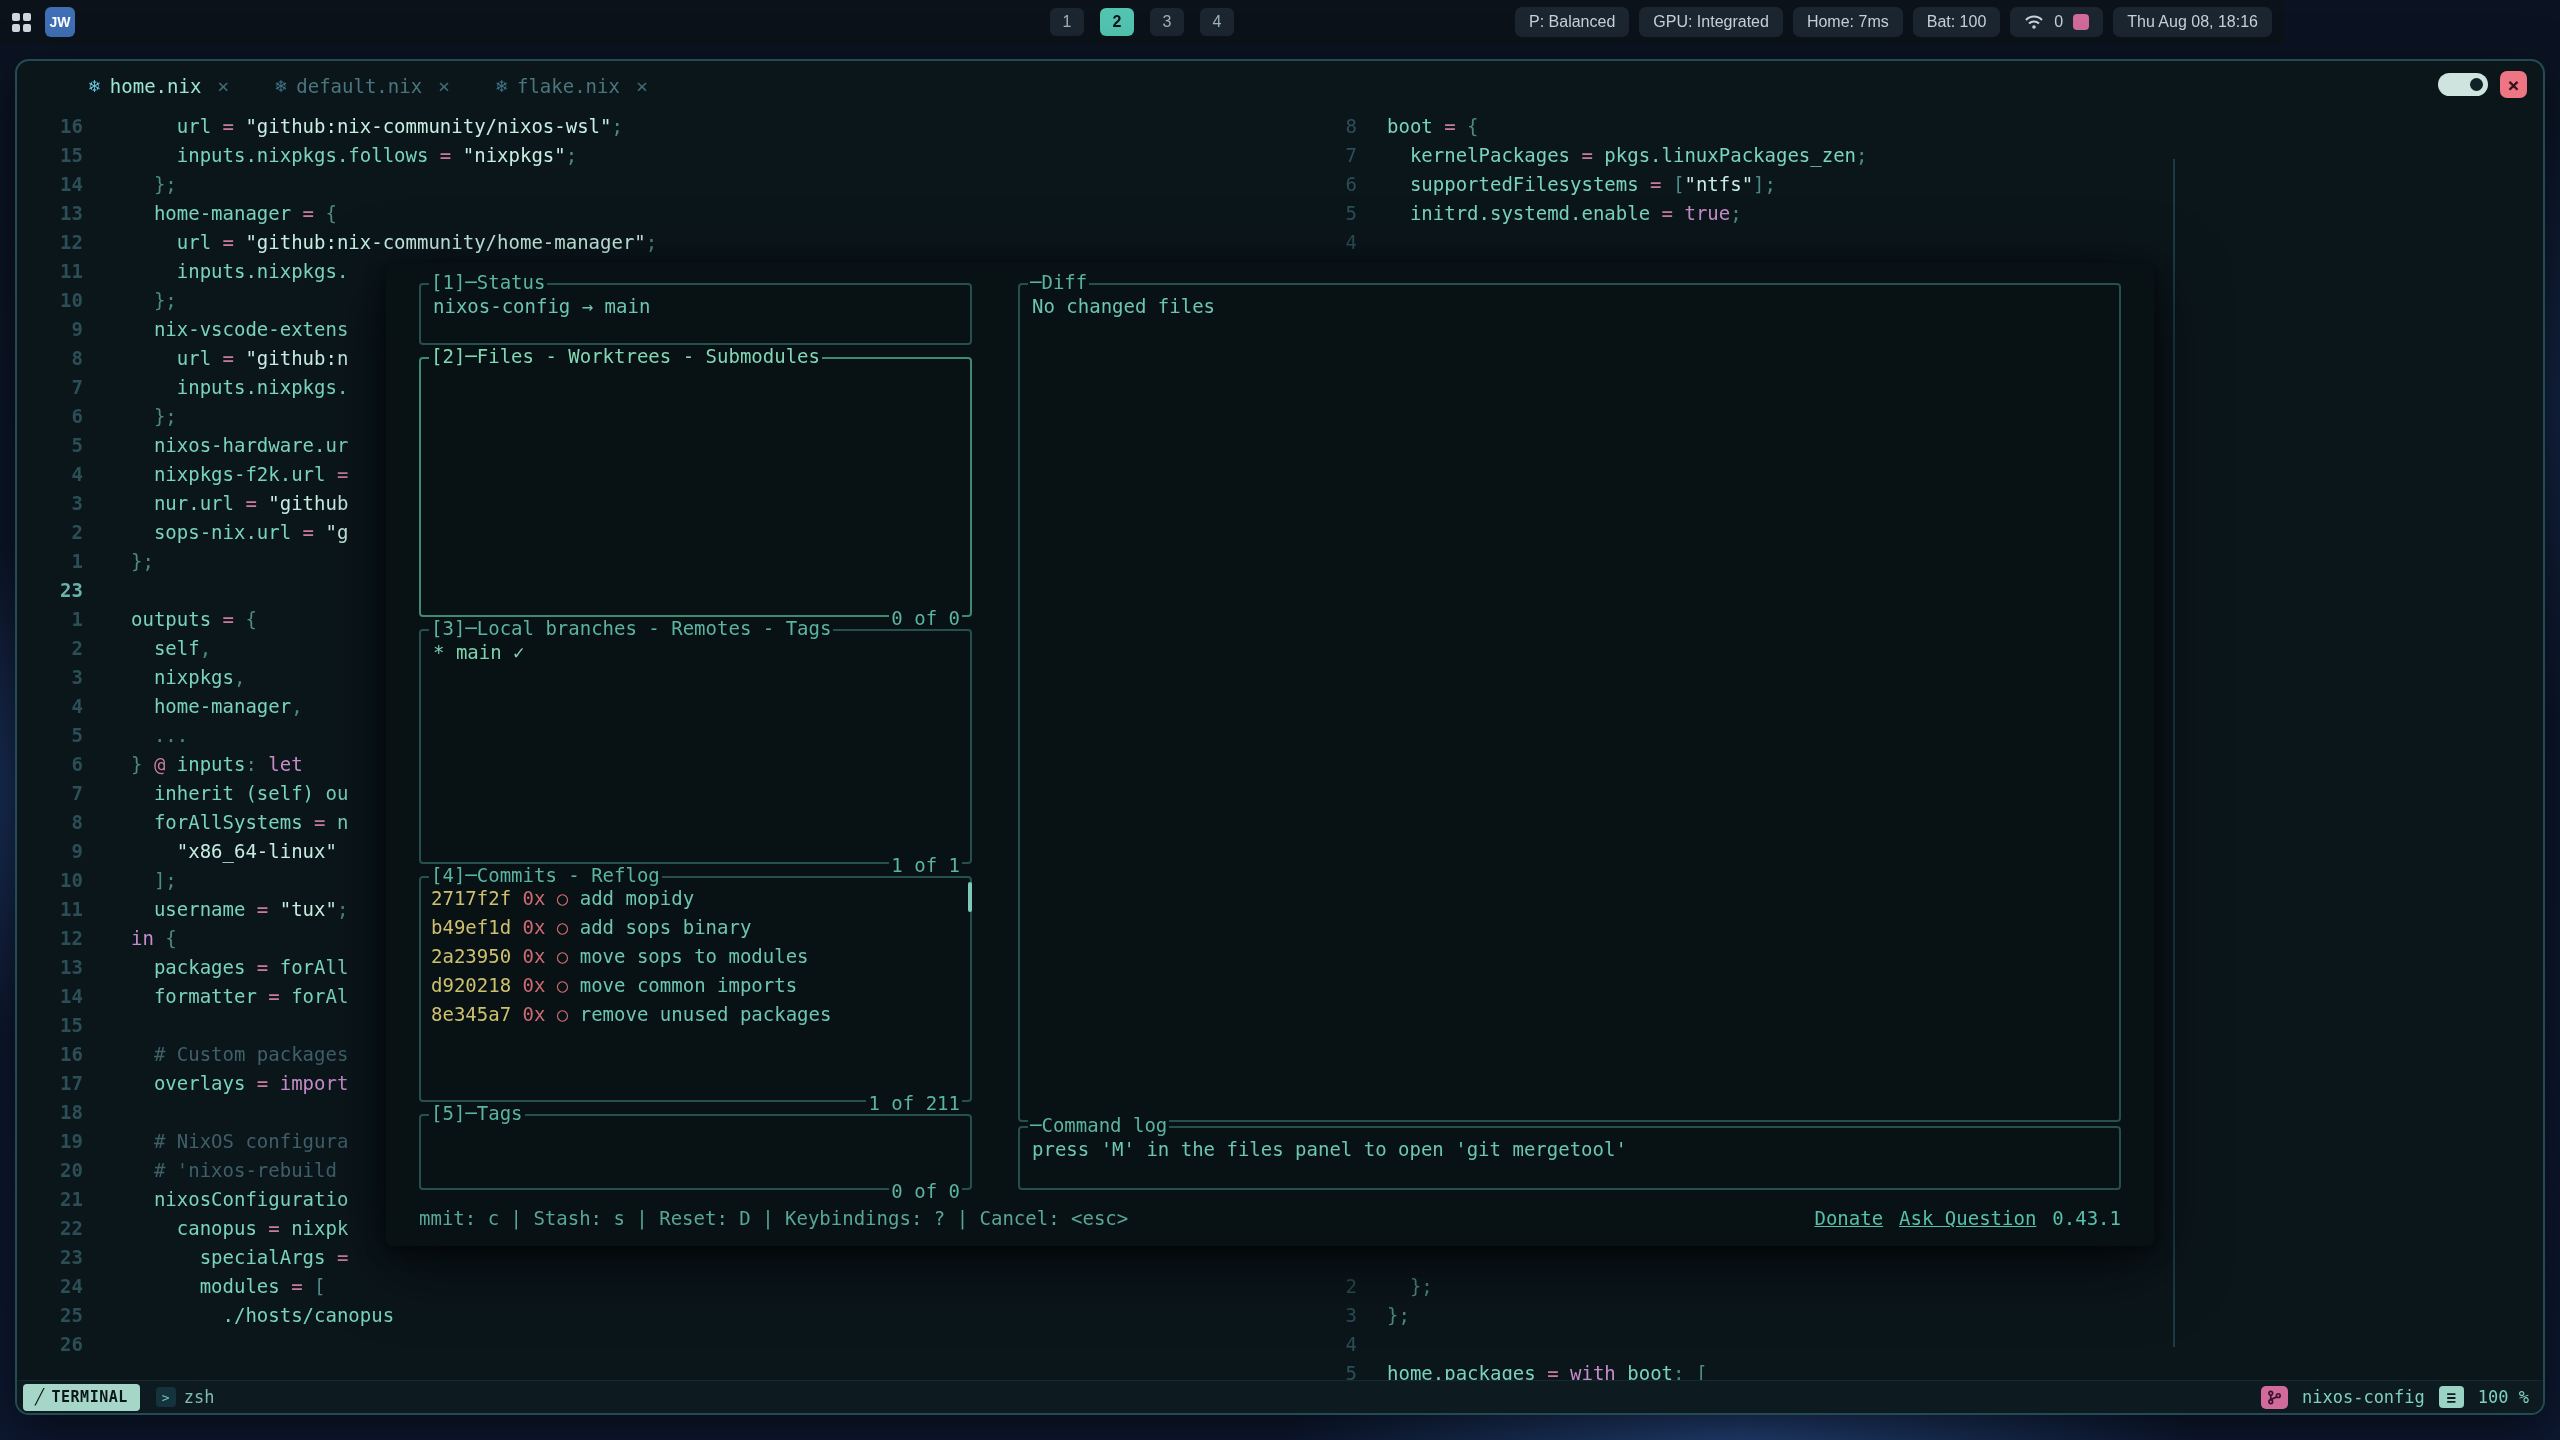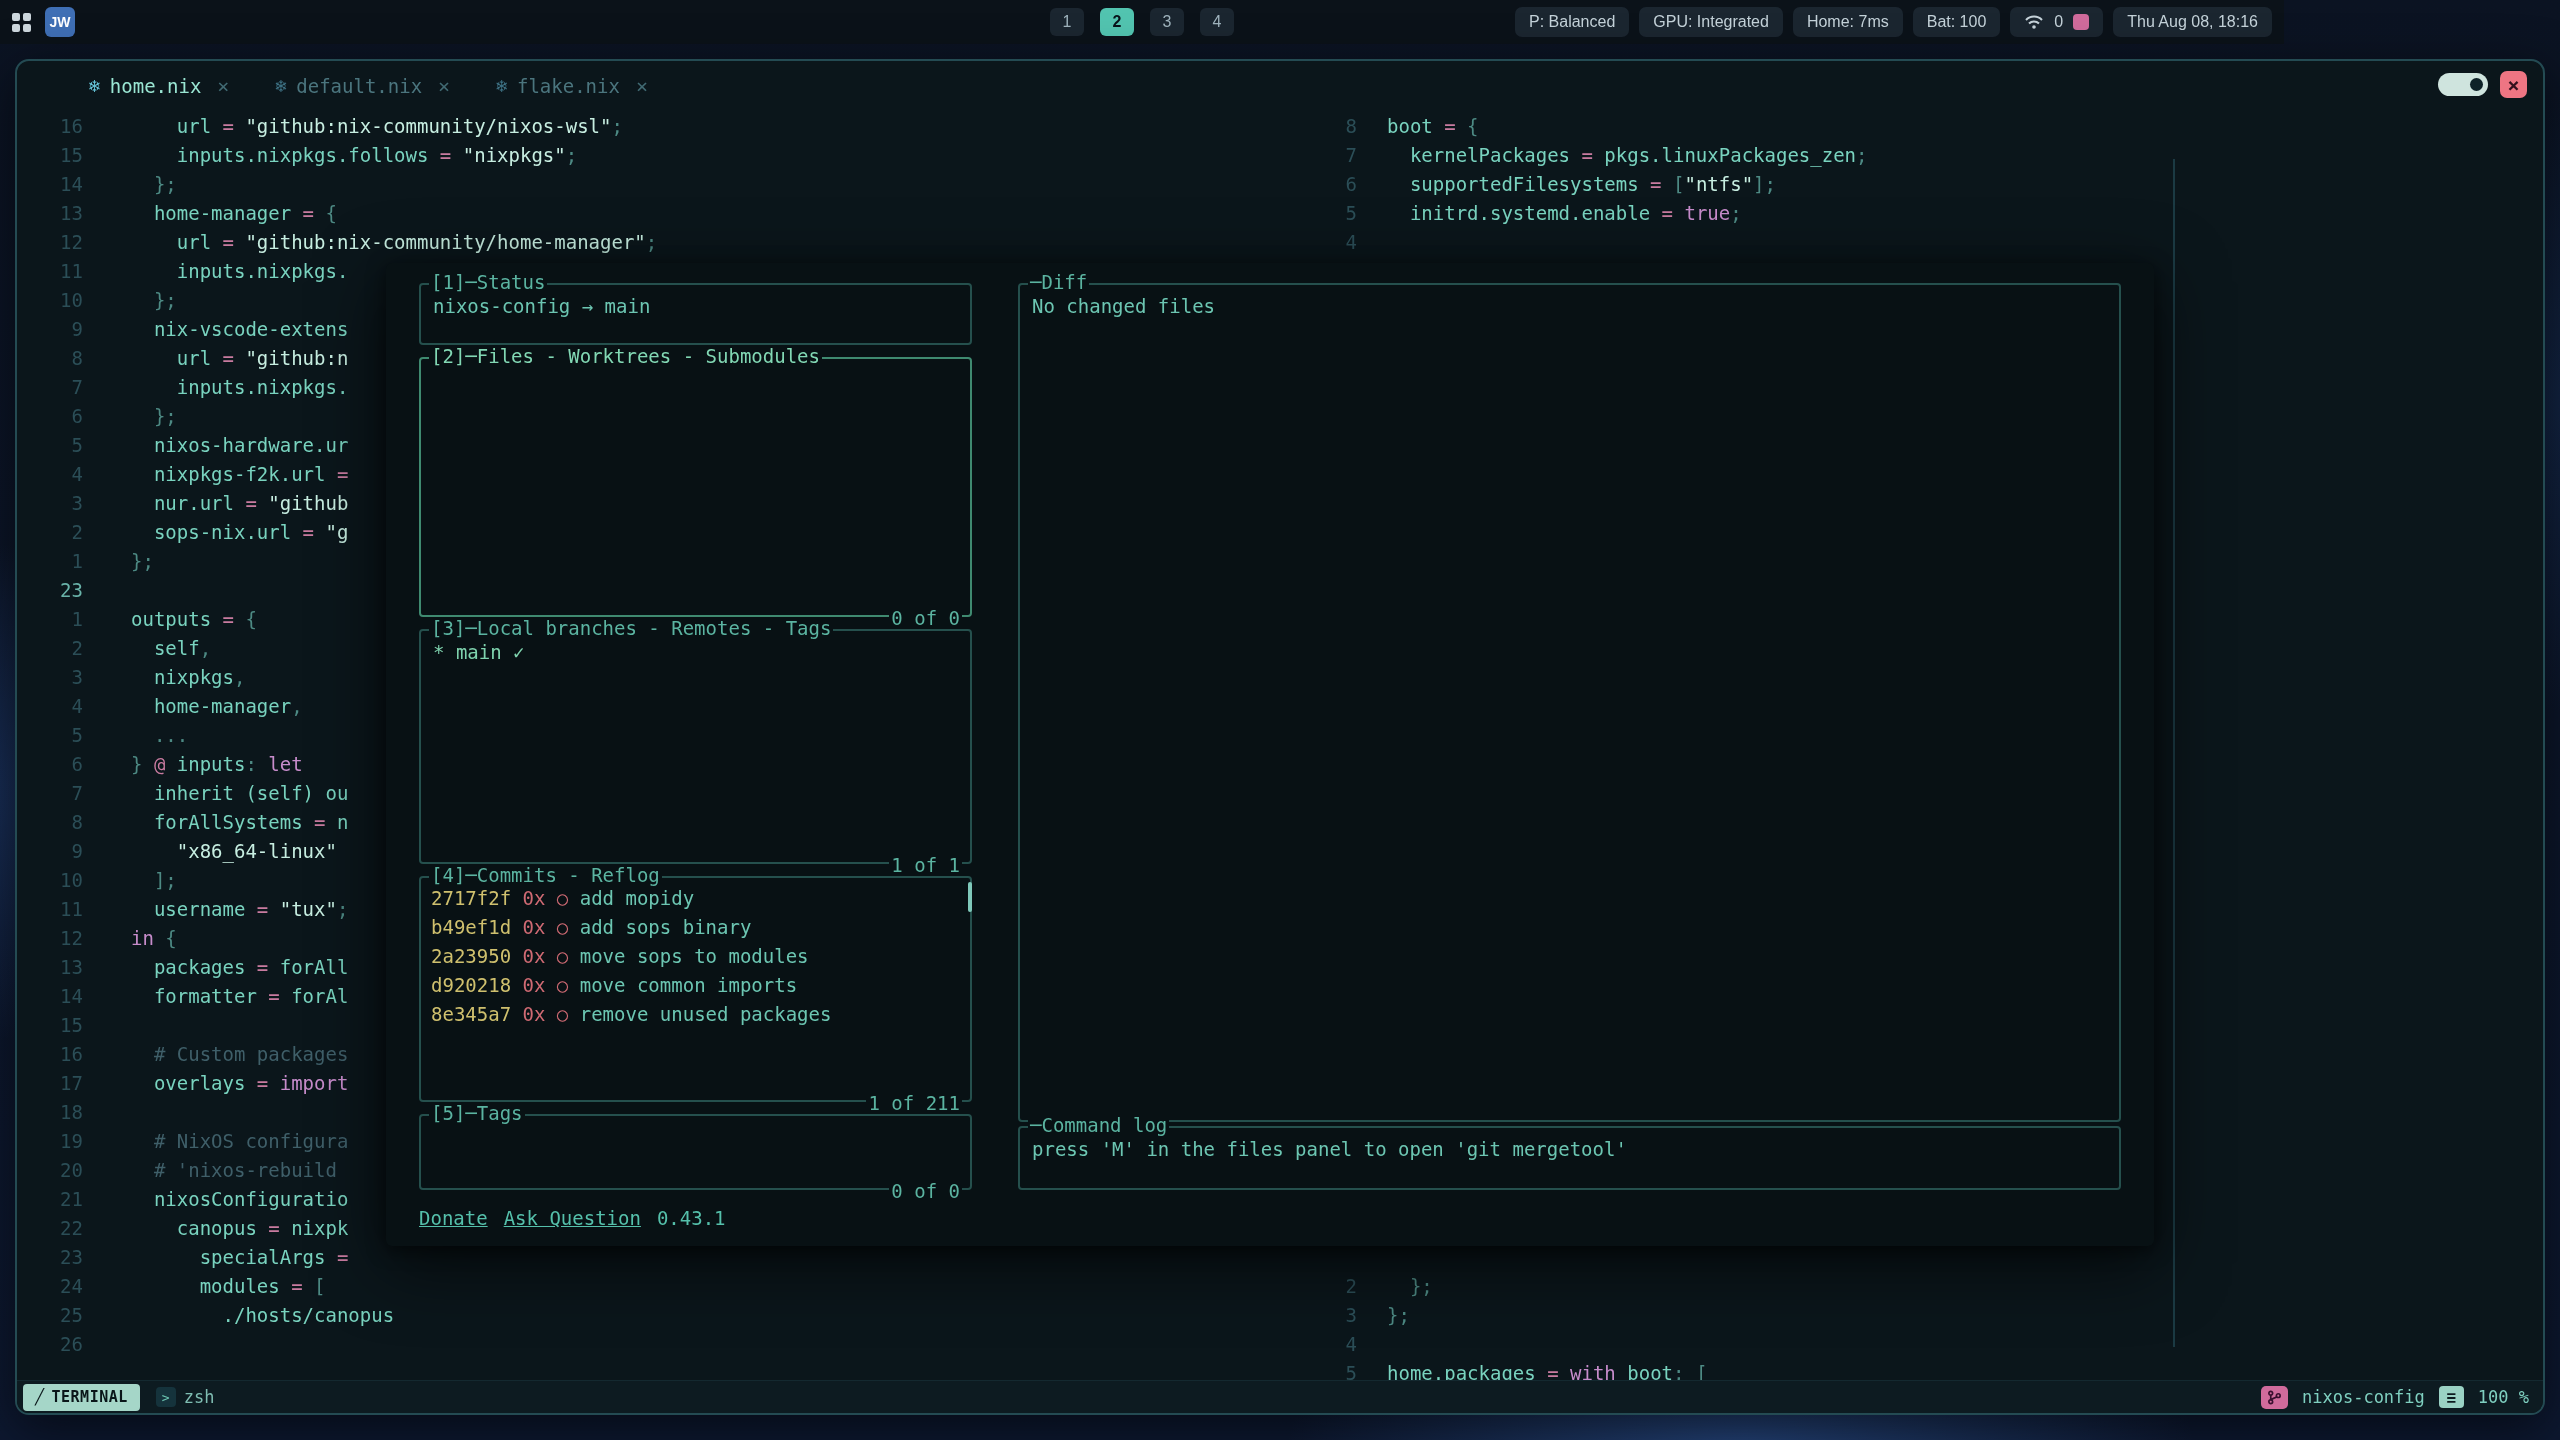--- a/index.html
+++ b/index.html
@@ -84,21 +84,21 @@
   .win-close{width:27px;height:27px;border-radius:7px;background:#ee7583;color:#34101d;
     font-weight:bold;font-size:20px;display:flex;align-items:center;justify-content:center;cursor:pointer;}
 
   
   .editor{position:absolute;left:0;top:49px;right:0;bottom:33px;overflow:hidden;}
   .pane{position:absolute;top:2px;bottom:0;overflow:hidden;font-size:19px;}
   .pane-left{left:10px;width:1265px;}
   .pane-right{left:1280px;width:876px;}
   .erow{display:flex;height:29px;line-height:29px;white-space:pre;}
   .gut{flex:none;text-align:right;color:var(--gut);}
-  .pane-left .gut{width:56px;}
+  .pane-left .gut{width:56px;font-weight:bold;}
   .pane-right .gut{width:60px;}
   .gut.cur{color:var(--gut-cur);}
   .code{white-space:pre;}
   .pane-left .code{margin-left:48px;}
   .pane-right .code{margin-left:30px;}
   .rows-top{position:absolute;top:0;left:0;right:0;}
   .rows-bottom{position:absolute;top:1160px;left:0;right:0;}
   .sg-t{color:var(--code-t);}
   .sg-s{color:var(--code-s);}
   .sg-o{color:var(--code-o);}
@@ -339,20 +339,21 @@
         <span class="lg-title"><span class="dash"></span><span>Diff</span></span>
         <div class="lg-content">No changed files</div>
       </div>
       <div class="lg-panel lg-p-log">
         <span class="lg-title"><span class="dash"></span><span>Command log</span></span>
         <div class="lg-content">press 'M' in the files panel to open 'git mergetool'</div>
       </div>
     </div>
 
     <div class="lg-bottom">
+      <span class="lg-keys">mmit: c | Stash: s | Reset: D | Keybindings: ? | Cancel: &lt;esc&gt;</span>
       <span class="lg-links">
         <span class="lnk">Donate</span>
         <span class="lnk">Ask Question</span>
         <span>0.43.1</span>
       </span>
     </div>
   </div>
 
   <div class="statusline">
     <div class="mode-chip">

